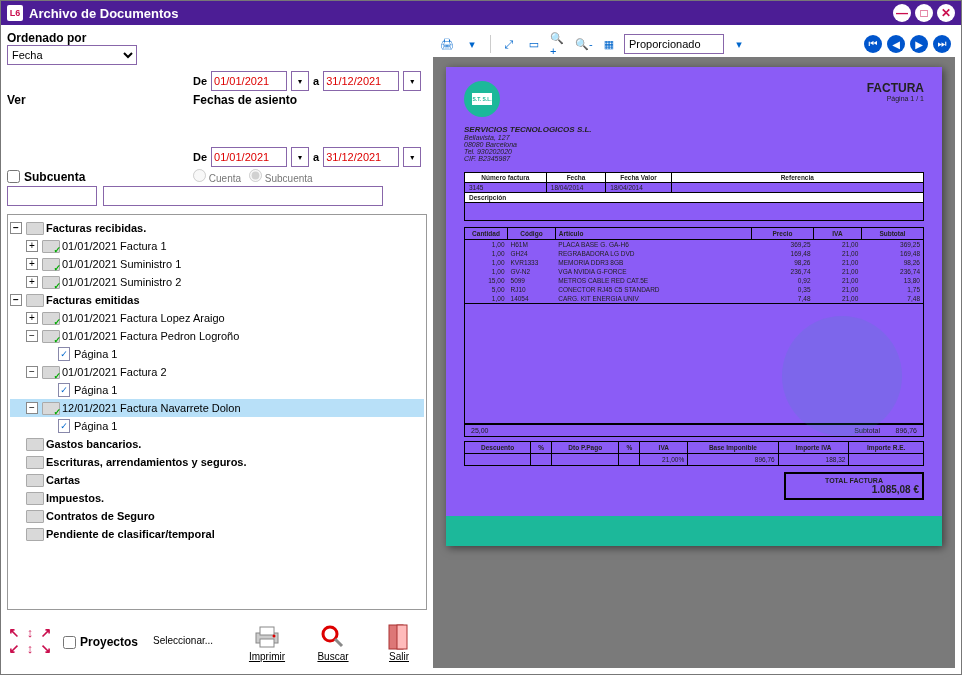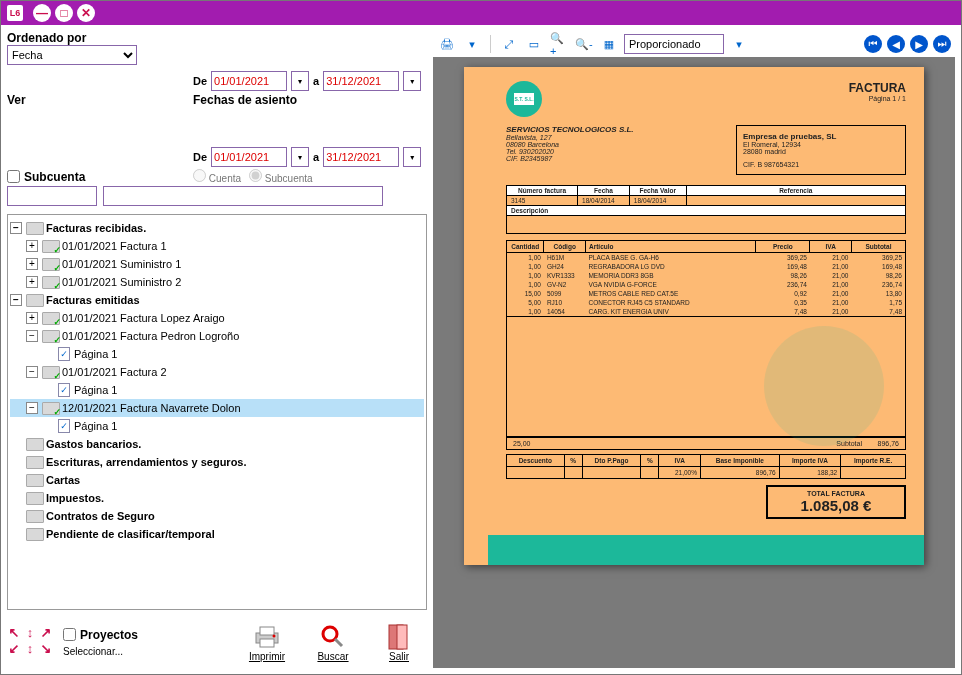--- a/index.html
+++ b/index.html
@@ -1,18 +1,18 @@
 <!DOCTYPE html>
 <html><head>
 <meta charset="utf-8">
 <style>
   * { box-sizing: border-box; margin:0; padding:0; }
   body { font-family: Tahoma, Arial, sans-serif; font-size:11px; background:#fff; overflow:hidden;}
   .window { width:962px; height:675px; border:1px solid #777; position:relative; display:flex; flex-direction:column;}
-  .titlebar { background:#a21caf; color:#fff; height:24px; display:flex; align-items:center; padding:0 6px;}
+  .titlebar { background:#4c1d95; color:#fff; height:24px; display:flex; align-items:center; padding:0 6px;}
   .titlebar .logo { width:16px; height:16px; background:#fff; color:#ca0f4e; font-size:9px; font-weight:bold; display:flex; align-items:center; justify-content:center; margin-right:6px; border-radius:2px;}
   .titlebar .title { font-weight:bold; font-size:13px; flex:1;}
   .titlebar .wbtn { width:18px; height:18px; background:#fff; color:#ca0f4e; border-radius:9px; margin-left:4px; display:flex; align-items:center; justify-content:center; font-weight:bold; cursor:pointer; font-size:12px;}
   .content { flex:1; display:flex; padding:6px; gap:6px;}
   .left-pane { width:420px; display:flex; flex-direction:column;}
   .right-pane { flex:1; display:flex; flex-direction:column;}
   .filters { display:grid; grid-template-columns: 160px 1fr; gap:2px 26px; padding-bottom:4px;}
   .lbl-bold { font-weight:bold; font-size:12px;}
   select, input[type=text] { border:1px solid #86a; font-size:11px; height:20px; width:130px; background:#fff; color:#d00;}
   select { color:#000;}
@@ -35,34 +35,34 @@
   .folder { width:16px; height:12px; margin-right:4px; display:inline-block; position:relative;}
   .folder::before{content:""; position:absolute; width:16px; height:11px; background:#d9d9d9; border:1px solid #aaa; border-radius:1px;}
   .folder.g::after{content:"✓"; position:absolute; right:-3px; bottom:-3px; color:#0a0; font-size:9px; font-weight:bold;}
   .page-ico{ width:12px; height:14px; background:#fff; border:1px solid #88a; margin-right:4px; display:inline-flex; align-items:center; justify-content:center; color:#06c; font-size:9px;}
   .node.bold{ font-weight:bold;}
   .node.sel{ background:#b8e0f8;}
 
   .bottom-bar{ height:58px; display:flex; align-items:center; gap:10px; padding-top:6px;}
   .arrows-grp{ display:grid; grid-template-columns:repeat(3,14px); grid-template-rows:repeat(2,14px); gap:2px;}
   .ar{ color:#ca0f4e; font-size:13px; font-weight:bold; cursor:pointer; line-height:12px; text-align:center;}
-  .proj-box{ display:flex; flex-direction:column; align-items:flex-start; gap:4px;}
+  .proj-box{ display:flex; flex-direction:row; align-items:flex-start; gap:15px;}
   .action-btn{ display:flex; flex-direction:column; align-items:center; width:56px; cursor:pointer;text-align:center;}
   .action-btn .ic{ width:32px; height:28px; display:flex; align-items:center; justify-content:center;}
   .action-btn span{ font-size:10px; text-decoration:underline;}
 
   
   .toolbar{ height:26px; display:flex; align-items:center; gap:5px; padding:0 4px;}
   .tbtn{ width:20px; height:20px; border:1px solid transparent; display:flex; align-items:center; justify-content:center; color:#06c; cursor:pointer; border-radius:2px;}
   .tbar-sel { border:1px solid #86a; height:20px; width:100px; display:flex; align-items:center; padding:0 4px;}
   .navbtn{ width:18px; height:18px; border-radius:9px; background:#0055cc; color:#fff; display:flex; align-items:center; justify-content:center; font-size:10px; cursor:pointer;}
   .tb-spacer{flex:1;}
 
   .preview-area{ flex:1; background:#7a7a7a; display:flex; align-items:flex-start; justify-content:center; overflow:auto; padding:10px 0;}
-  .page{ width:460px; background:#fdba74; box-shadow:2px 2px 8px rgba(0,0,0,.5); font-size:7px; color:#222; position:relative;padding-left:24px;}
+  .page{ width:496px; background:#8b5cf6; box-shadow:2px 2px 8px rgba(0,0,0,.5); font-size:7px; color:#222; position:relative;}
   .page-inner{ padding:14px 18px 0 18px;}
   .inv-logo{ width:36px; height:36px; background:#1cb89a; border-radius:18px; display:flex; align-items:center; justify-content:center; float:left;}
   .inv-logo div{ background:#fff; width:20px; height:12px; font-size:5px; display:flex; align-items:center; justify-content:center; color:#1cb89a; font-weight:bold;}
   .inv-title{ text-align:right; font-size:12px; font-weight:bold;}
   .inv-pg{ text-align:right; font-size:7px;}
   .company-block{ clear:both; padding-top:8px; display:flex; justify-content:space-between;}
   .company-block .cb-l{ width:200px;font-style:italic;}
   .company-block .cb-r{ width:170px; border:1px solid #000; padding:6px;}
   .ctitle{ font-weight:bold; font-size:8px;}
   .inv-hdr-tbl{ width:100%; border-collapse:collapse; margin-top:10px;}
@@ -74,30 +74,31 @@
   .lines-tbl td{ font-size:6.5px; padding:1px 3px;}
   .lines-tbl .rcol{ text-align:right;}
   .lines-body{ border-left:1px solid #000; border-right:1px solid #000; border-bottom:1px solid #000;}
   .wm{ position:absolute; right:40px; top:52%; width:120px; height:120px; border-radius:60px; background:#1cb89a; opacity:.12;}
   .sub-row{ border:1px solid #000; display:flex; justify-content:space-between; padding:2px 6px; margin-top:0;}
   .totals{ width:100%; border-collapse:collapse; margin-top:4px;}
   .totals th,.totals td{ border:1px solid #000; font-size:6.5px; padding:2px 3px;}
   .totals .rcol{text-align:right;}
   .grand{ border:2px solid #000; margin-top:6px; width:140px; margin-left:auto; text-align:center; padding:3px;}
   .grand .g1{font-size:7px; font-weight:bold;}
-  .grand .g2{font-size:15px; font-weight:bold;}
+  .grand .g2{font-size:10px; font-weight:bold;text-align:right;}
   .page-footer{ height:30px; background:#1cb89a; margin-top:16px;}
   .sep{width:1px; height:18px; background:#ccc; margin:0 3px;}
 </style>
 </head>
 <body>
 
 <div class="window">
   <div class="titlebar">
     <div class="logo">L6</div>
+    <div class="title">Archivo de Documentos</div>
     <div class="wbtn">—</div>
     <div class="wbtn">□</div>
     <div class="wbtn">✕</div>
   </div>
 
   <div class="content">
 
     <div class="left-pane">
       <div class="filters">
         <div>
@@ -331,27 +332,20 @@
               <div class="inv-title">FACTURA</div>
               <div class="inv-pg">Página  1 /  1</div>
             </div>
             <div class="company-block">
               <div class="cb-l">
                 <div class="ctitle">SERVICIOS TECNOLOGICOS S.L.</div>
                 <div>Bellavista, 127</div>
                 <div>08080 Barcelona</div>
                 <div>Tel.  930202020</div>
                 <div>CIF. B2345987</div>
-              </div>
-              <div class="cb-r">
-                <div class="ctitle">Empresa de pruebas, SL</div>
-                <div>El Romeral, 12934</div>
-                <div>28080 madrid</div>
-                <div style="height:6px"></div>
-                <div>CIF. B 987654321</div>
               </div>
             </div>
 
             <table class="inv-hdr-tbl">
               <tbody>
                   <tr>
                     <th>Número factura</th>
                     <th>Fecha</th>
                     <th>Fecha Valor</th>
                     <th style="width:55%">Referencia</th>

